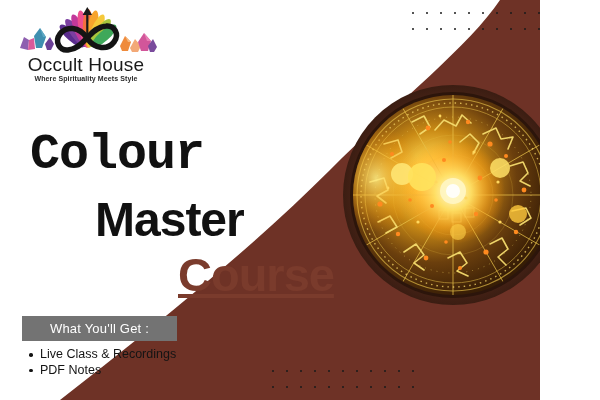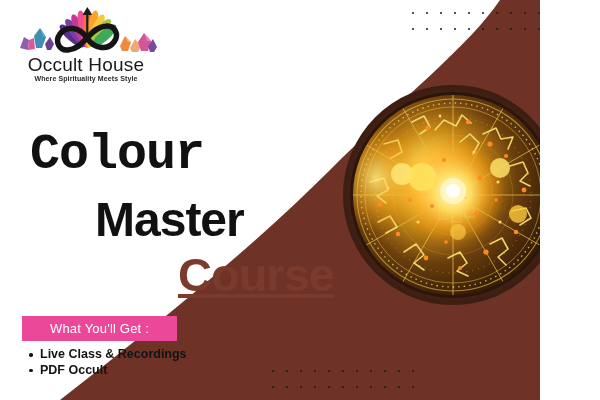--- a/index.html
+++ b/index.html
@@ -143,36 +143,35 @@
   
   .offer {
     position: absolute;
     left: 22px;
     top: 316px;
     width: 210px;
   }
   .offer-banner {
     width: 155px;
     height: 25px;
-    background: #ec4899;
+    background: #737373;
     display: flex;
     align-items: center;
     justify-content: center;
     color: #ffffff;
     font-family: "Liberation Sans", sans-serif;
     font-size: 13px;
     font-weight: 500;
     letter-spacing: 0.2px;
     box-sizing: border-box;
   }
   .offer-list {
     margin: 6px 0 7px 0;
     padding: 0 0 0 18px;
     list-style: none;
-    font-weight: bold;
   }
   .offer-list li {
     position: relative;
     font-family: "Liberation Sans", sans-serif;
     font-size: 12.5px;
     color: #141414;
     line-height: 15.5px;
     white-space: nowrap;
   }
   .offer-list li::before {
@@ -455,17 +454,17 @@
   <div class="headline">
     <div class="hl-line" id="hl-colour">Colour</div>
     <div class="hl-line" id="hl-therapy">Master</div>
     <div class="hl-line" id="hl-course">Course</div>
   </div>
 
   <div class="offer">
     <div class="offer-banner">What You'll Get :</div>
     <ul class="offer-list">
       <li>Live Class &amp; Recordings</li>
-      <li>PDF Occult</li>
+      <li>PDF Notes</li>
     </ul>
   </div>
 
 </div>
 
 </body></html>

